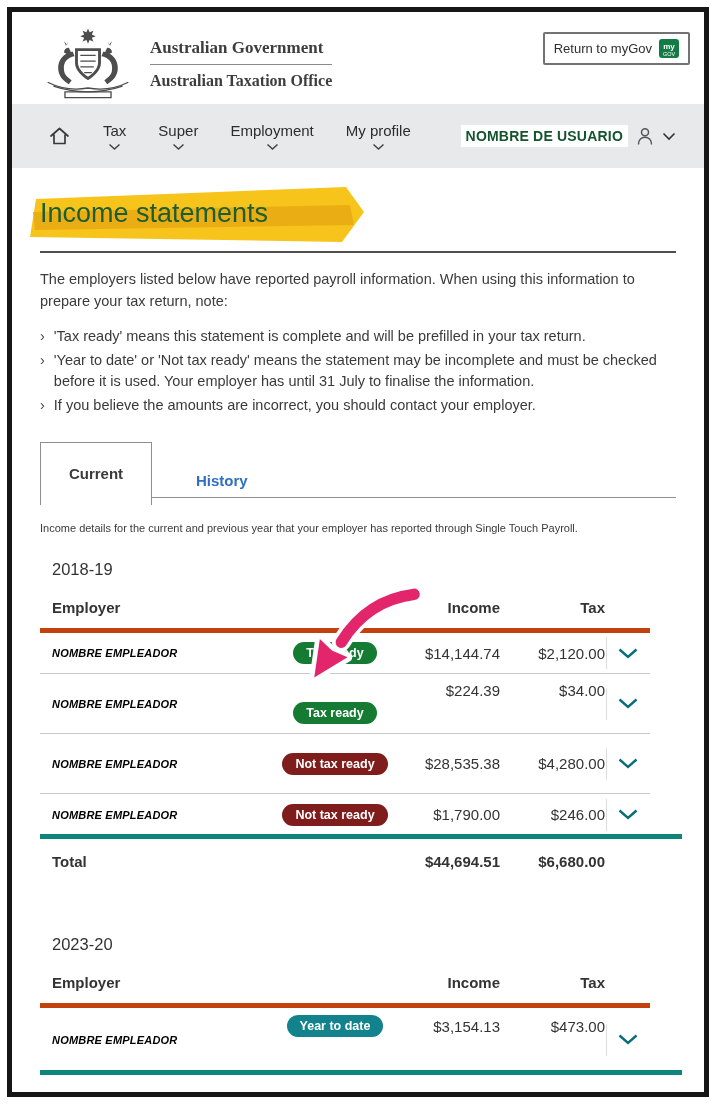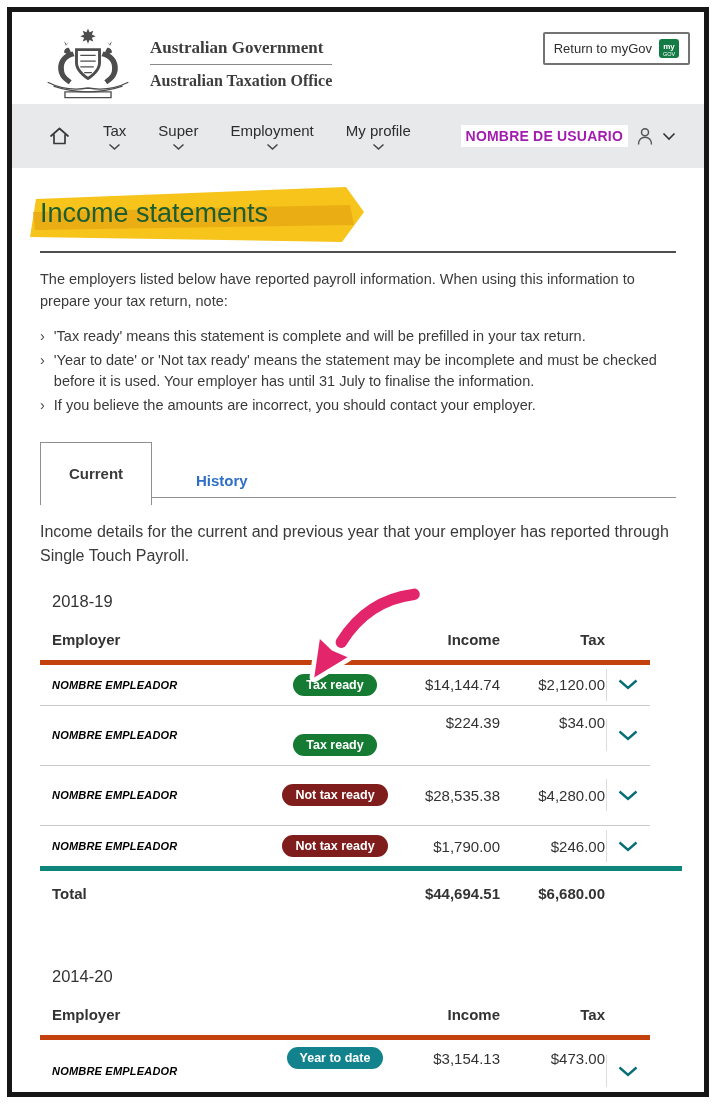--- a/index.html
+++ b/index.html
@@ -14,38 +14,38 @@
   .crest-rule { height:1px; background:#8a8a8a; margin:6px 0 7px; }
   .crest-text .dept { font-family:"Liberation Serif", serif; font-weight:bold; font-size:16px; color:#3d3d3d; }
   .return-btn { display:flex; align-items:center; gap:7px; border:2px solid #737373; border-radius:2px; background:#fff; padding:5px 9px; font-size:13px; color:#2e2e2e; margin-top:6px; cursor:pointer; }
 
   
   .nav { height:64px; background:#e7e9ea; display:flex; align-items:center; padding:0 28px 0 36px; gap:32px; }
   .nav-home { display:flex; align-items:center; cursor:pointer; }
   .nav-item { display:flex; flex-direction:column; align-items:center; gap:4px; cursor:pointer; }
   .nav-item .lbl { font-size:15px; color:#2d2d2d; }
   .nav-user { margin-left:auto; display:flex; align-items:center; gap:7px; cursor:pointer; }
-  .username { color:#a21caf; font-weight:bold; font-size:14px; background:#fff; padding:3px 5px; letter-spacing:.2px; }
+  .username { color:#14532d; font-weight:bold; font-size:14px; background:#fff; padding:3px 5px; letter-spacing:.2px; }
 
   
   .main { position:relative; padding:0 28px; }
   .title-wrap { position:relative; margin-top:30px; height:42px; }
   .hl-svg { position:absolute; left:-12px; top:-13px; width:338px; height:62px; z-index:0; }
   h1.page-title { position:relative; z-index:1; font-weight:400; font-size:27px; color:#1d5e31; }
   .title-hr { border:none; border-top:2px solid #4f4f4f; margin-top:11px; }
   .intro { margin-top:16px; font-size:14.5px; line-height:1.5; color:#3a3a3a; max-width:640px; }
   .notes { margin-top:13px; list-style:none; }
   .notes li { display:flex; gap:9px; font-size:14.5px; line-height:1.45; color:#3a3a3a; margin-bottom:3px; max-width:640px; }
   .note-chev { color:#4a4a4a; flex:0 0 auto; }
 
   
   .tabs { margin-top:26px; display:flex; border-bottom:1px solid #8f8f8f; height:56px; }
   .tab-current { width:112px; height:63px; margin-bottom:-7px; background:#fff; border:1px solid #8f8f8f; border-bottom:none; display:flex; align-items:center; justify-content:center; font-weight:bold; font-size:15px; color:#3a3a3a; z-index:2; cursor:pointer; }
   .tab-history { margin-left:44px; align-self:center; color:#2e6fc4; font-weight:bold; font-size:15px; cursor:pointer;margin-top:23px; }
-  .tab-desc { margin-top:22px; font-size:16px; line-height:1.5; color:#3a3a3a; max-width:660px; }
+  .tab-desc { margin-top:22px; font-size:11px; line-height:1.5; color:#3a3a3a; max-width:660px; }
 
   
   .table { margin-top:24px; }
   .table + .table { margin-top:48px; }
   .year { font-size:16.5px; font-weight:400; color:#333; margin:0 0 20px 12px; }
   .grid { display:grid; grid-template-columns:215px 160px 85px 105px 45px; width:610px; align-items:center; }
   .thead { padding-bottom:12px; border-bottom:5px solid #c2410c; font-weight:bold; font-size:15px; color:#333; }
   .th-emp { padding-left:12px; }
   .th-num { text-align:right; }
   .row { border-bottom:1px solid #c9c9c9; }
@@ -264,21 +264,21 @@
       <div class="grid total-row">
         <div class="total-label">Total</div>
         <div></div>
         <div class="amount">$44,694.51</div>
         <div class="amount">$6,680.00</div>
         <div></div>
       </div>
     </section>
 
     <section class="table">
-      <h2 class="year">2014-20</h2>
+      <h2 class="year">2023-20</h2>
       <div class="grid thead">
         <div class="th-emp">Employer</div>
         <div></div>
         <div class="th-num">Income</div>
         <div class="th-num">Tax</div>
         <div></div>
       </div>
 
       <div class="grid row y20">
         <div class="employer">NOMBRE EMPLEADOR</div>

